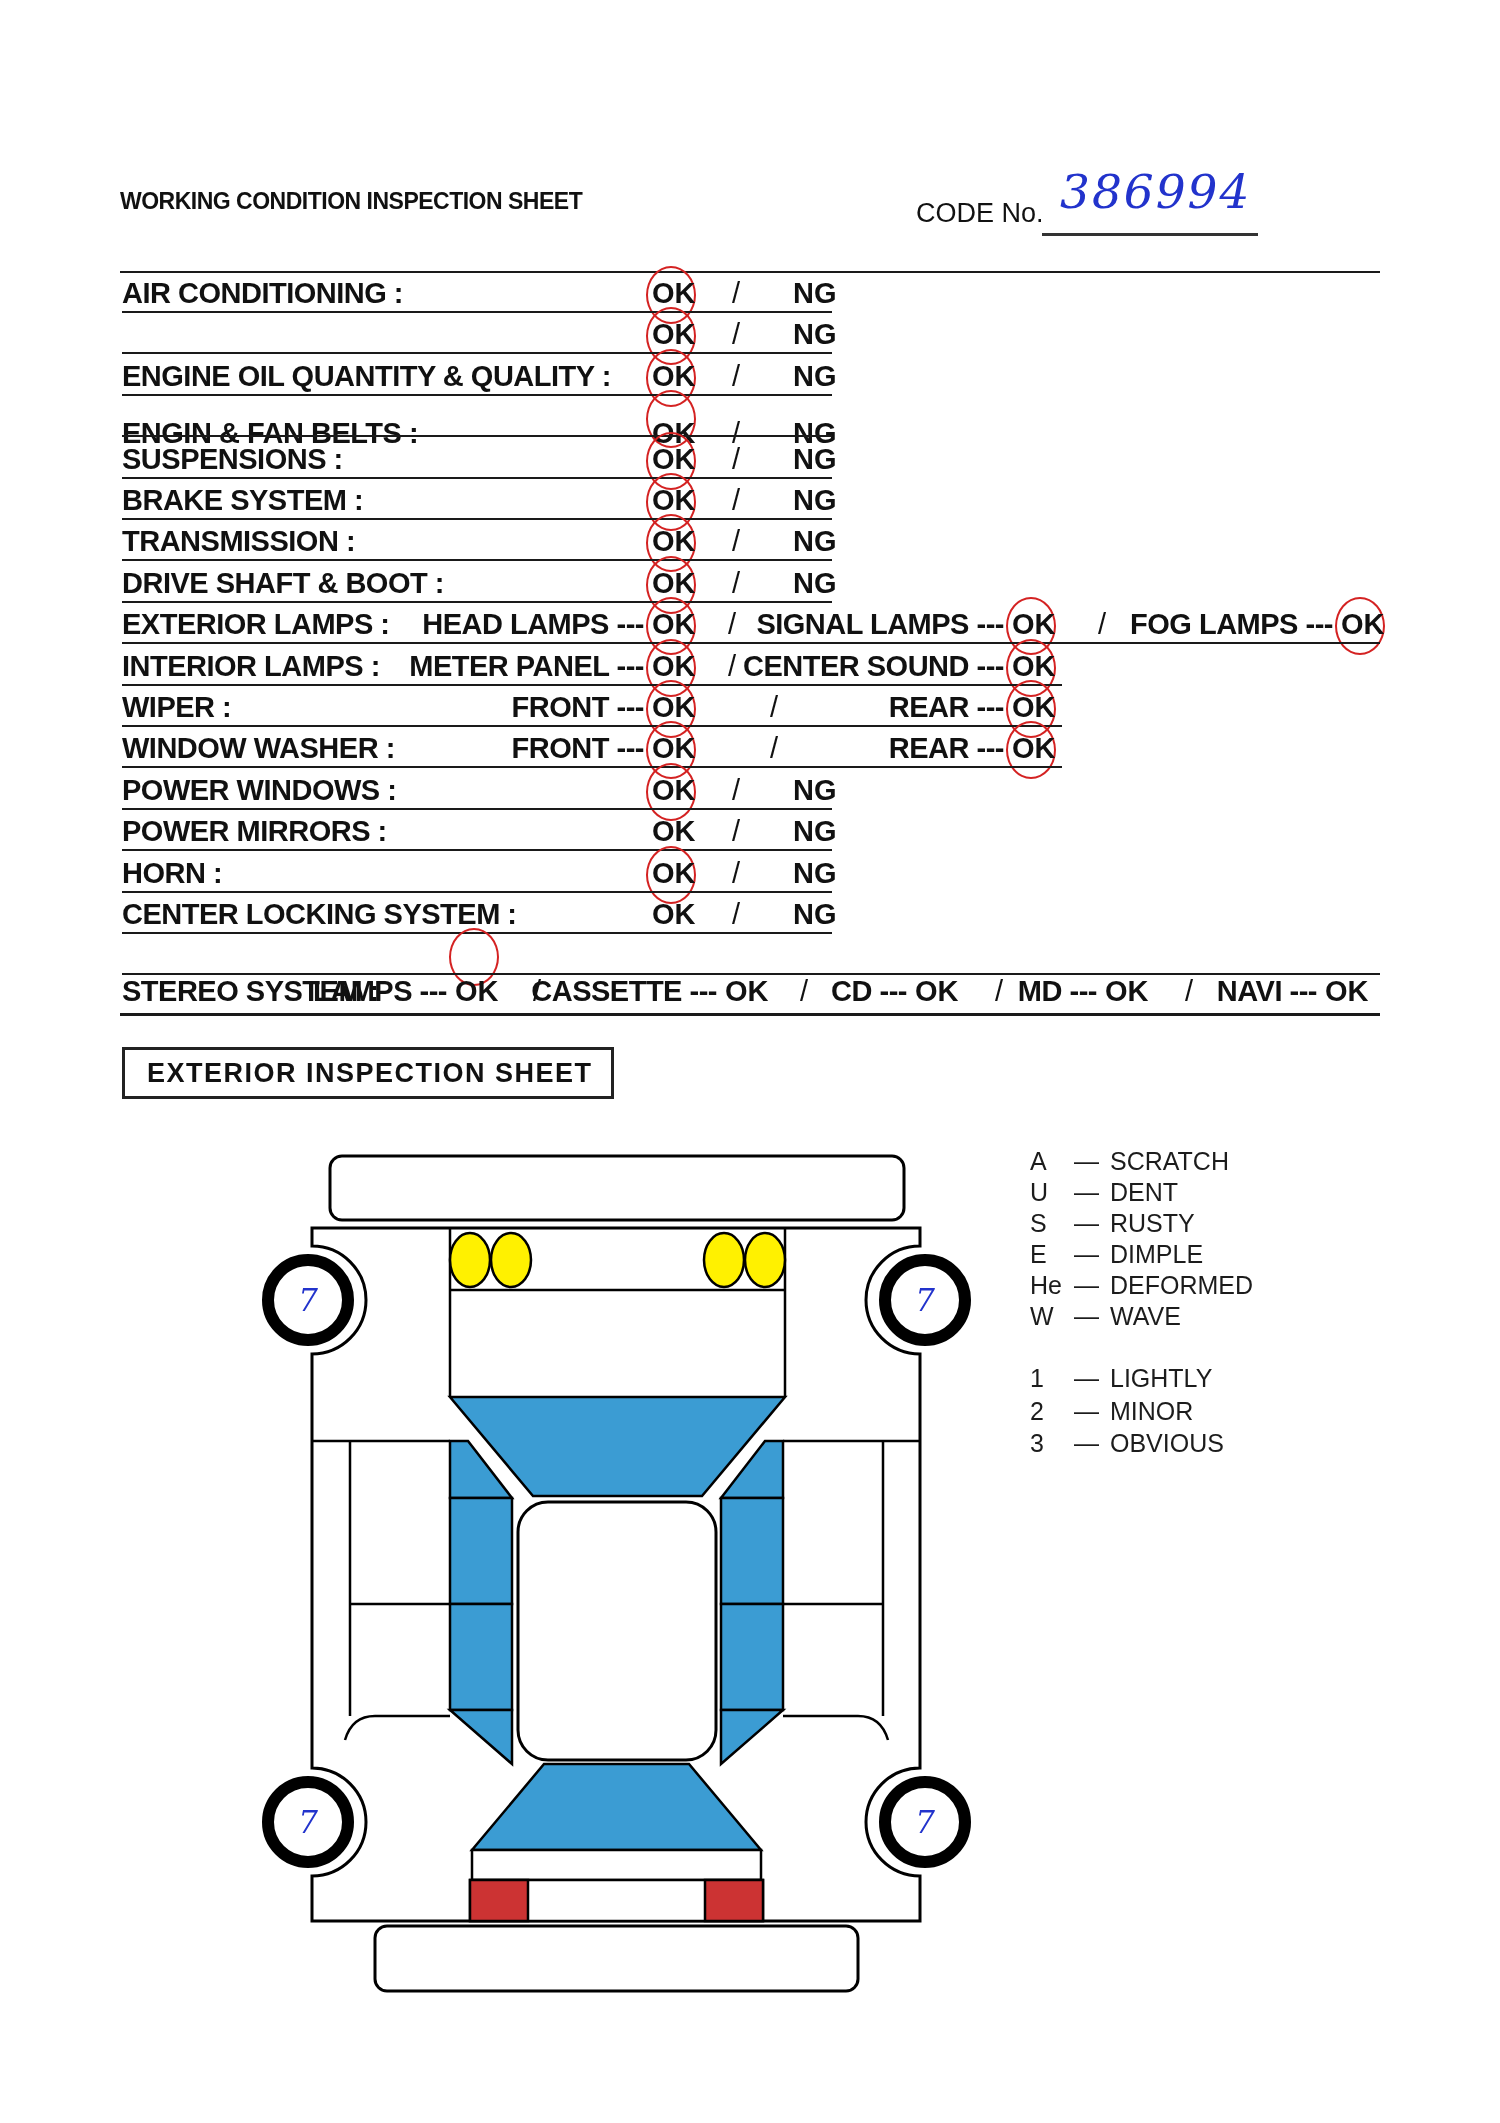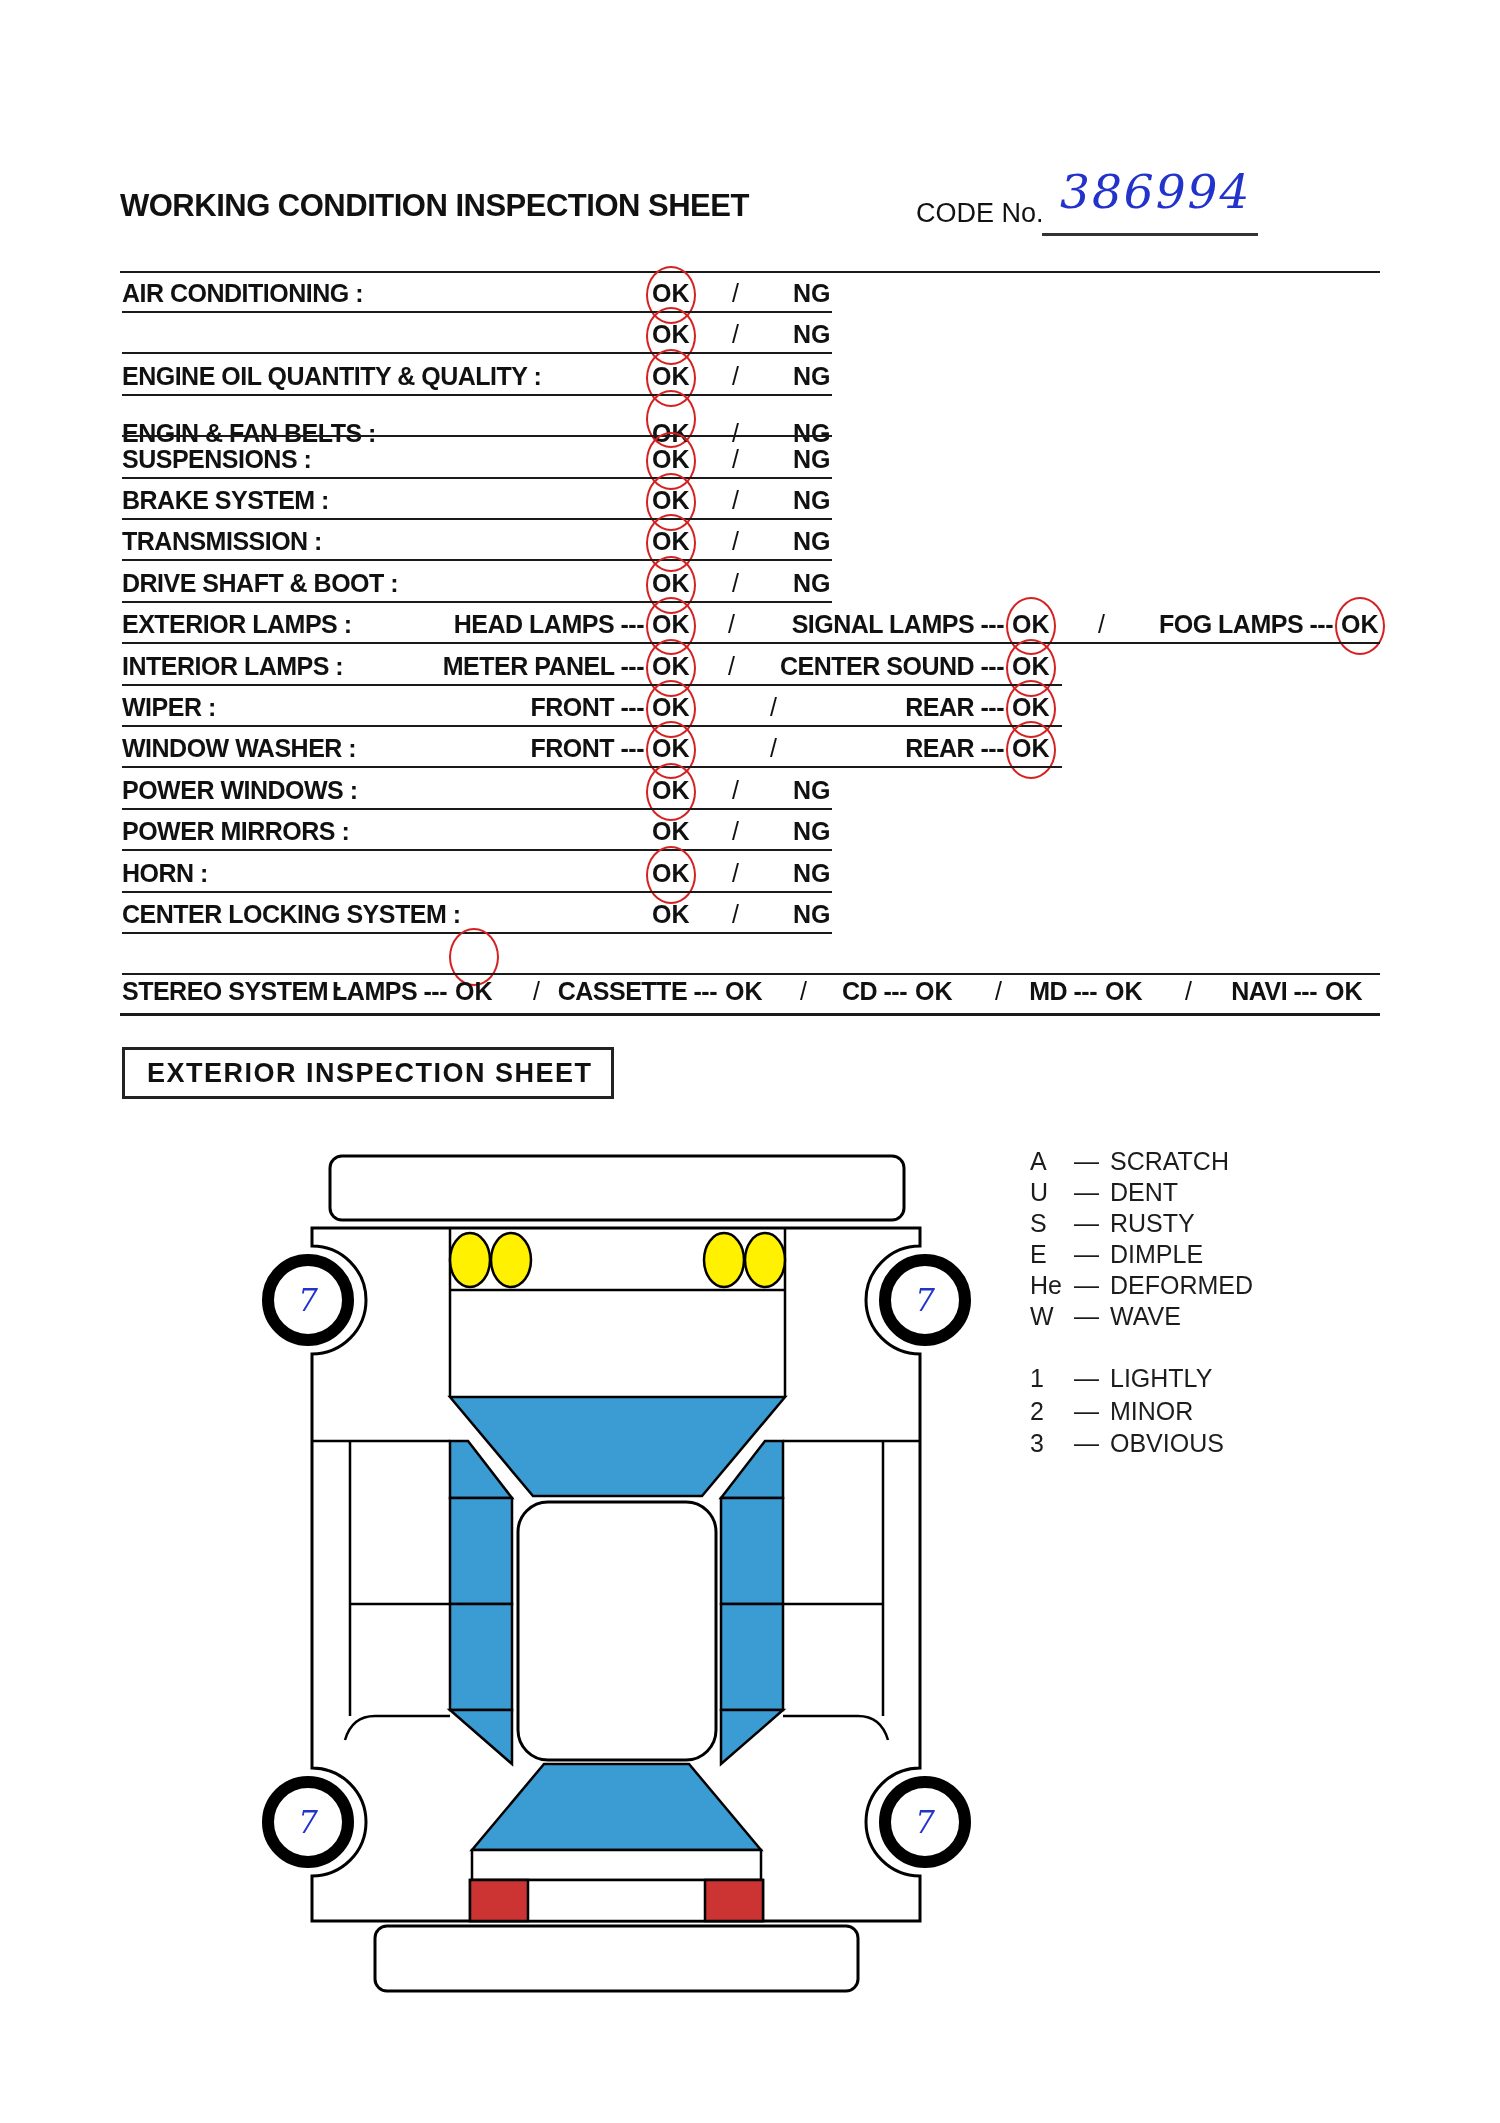--- a/index.html
+++ b/index.html
@@ -1,24 +1,24 @@
 <!DOCTYPE html>
 <html style="--ink-blue: #2233cc; --circle-red: #d42222; --glass-blue: #3b9cd3; --lamp-yellow: #fff100; --tail-red: #cc3333;"><head>
 <meta charset="utf-8">
 <style>
   html,body{margin:0;padding:0;background:#888;}
   .page{position:relative;width:1500px;height:2123px;background:#fff;overflow:hidden;
         font-family:"Liberation Sans",sans-serif;color:#111;}
   .hline{position:absolute;background:#1a1a1a;height:2px;}
-  .title{position:absolute;left:120px;top:188px;font-size:31px;font-weight:bold;letter-spacing:-0.5px;white-space:nowrap;}
+  .title{position:absolute;left:120px;top:188px;font-size:23px;font-weight:bold;letter-spacing:-0.5px;white-space:nowrap;}
   .code-label{position:absolute;left:916px;top:198px;font-size:27px;white-space:nowrap;}
   .code-value{position:absolute;left:1060px;top:168px;font-size:47px;line-height:47px;
               font-family:"DejaVu Serif",serif;font-style:italic;color:var(--ink-blue);letter-spacing:2px;}
   .code-underline{position:absolute;left:1042px;top:233px;width:216px;height:2.5px;background:#333;}
-  .row{position:absolute;left:0;top:0;width:1300px;height:38px;font-size:25px;font-weight:bold;white-space:nowrap;}
+  .row{position:absolute;left:0;top:0;width:1300px;height:38px;font-size:29px;font-weight:bold;white-space:nowrap;}
   .row span{position:absolute;top:0;line-height:38px;}
   .row .lbl{left:122px;letter-spacing:-0.5px;}
   .row .slash{font-weight:normal;}
   .row .ralign{transform:translateX(-100%);letter-spacing:-0.5px;}
   .u{position:absolute;left:122px;height:2px;background:#1a1a1a;}
   .okc{position:absolute;width:46px;height:54px;border:2.5px solid var(--circle-red);border-radius:50%;}
   .sec-box{position:absolute;left:122px;top:1047px;width:492px;height:52px;border:3px solid #222;box-sizing:border-box;}
   .sec-title{font-size:27px;font-weight:bold;letter-spacing:1.5px;line-height:46px;padding-left:22px;white-space:nowrap;}
   .legend-item{position:absolute;font-size:25px;color:#1c1c1c;white-space:nowrap;}
   .legend-item .code{display:inline-block;min-width:44px;}

